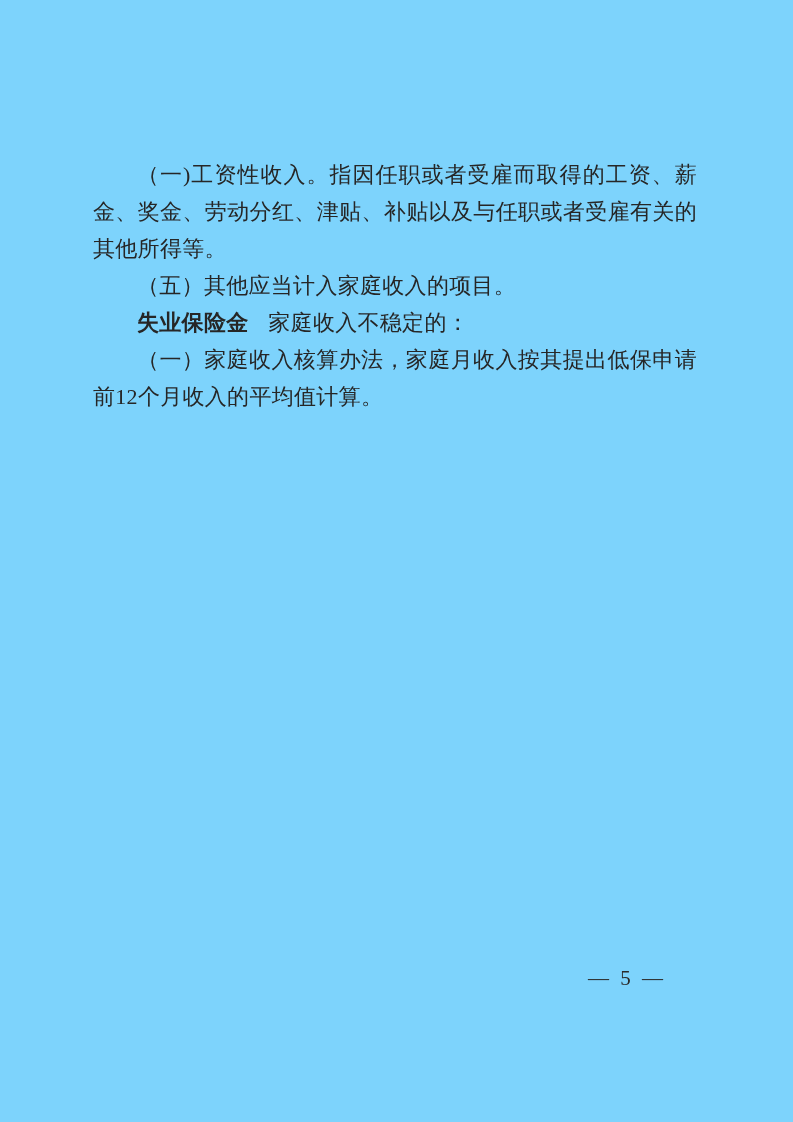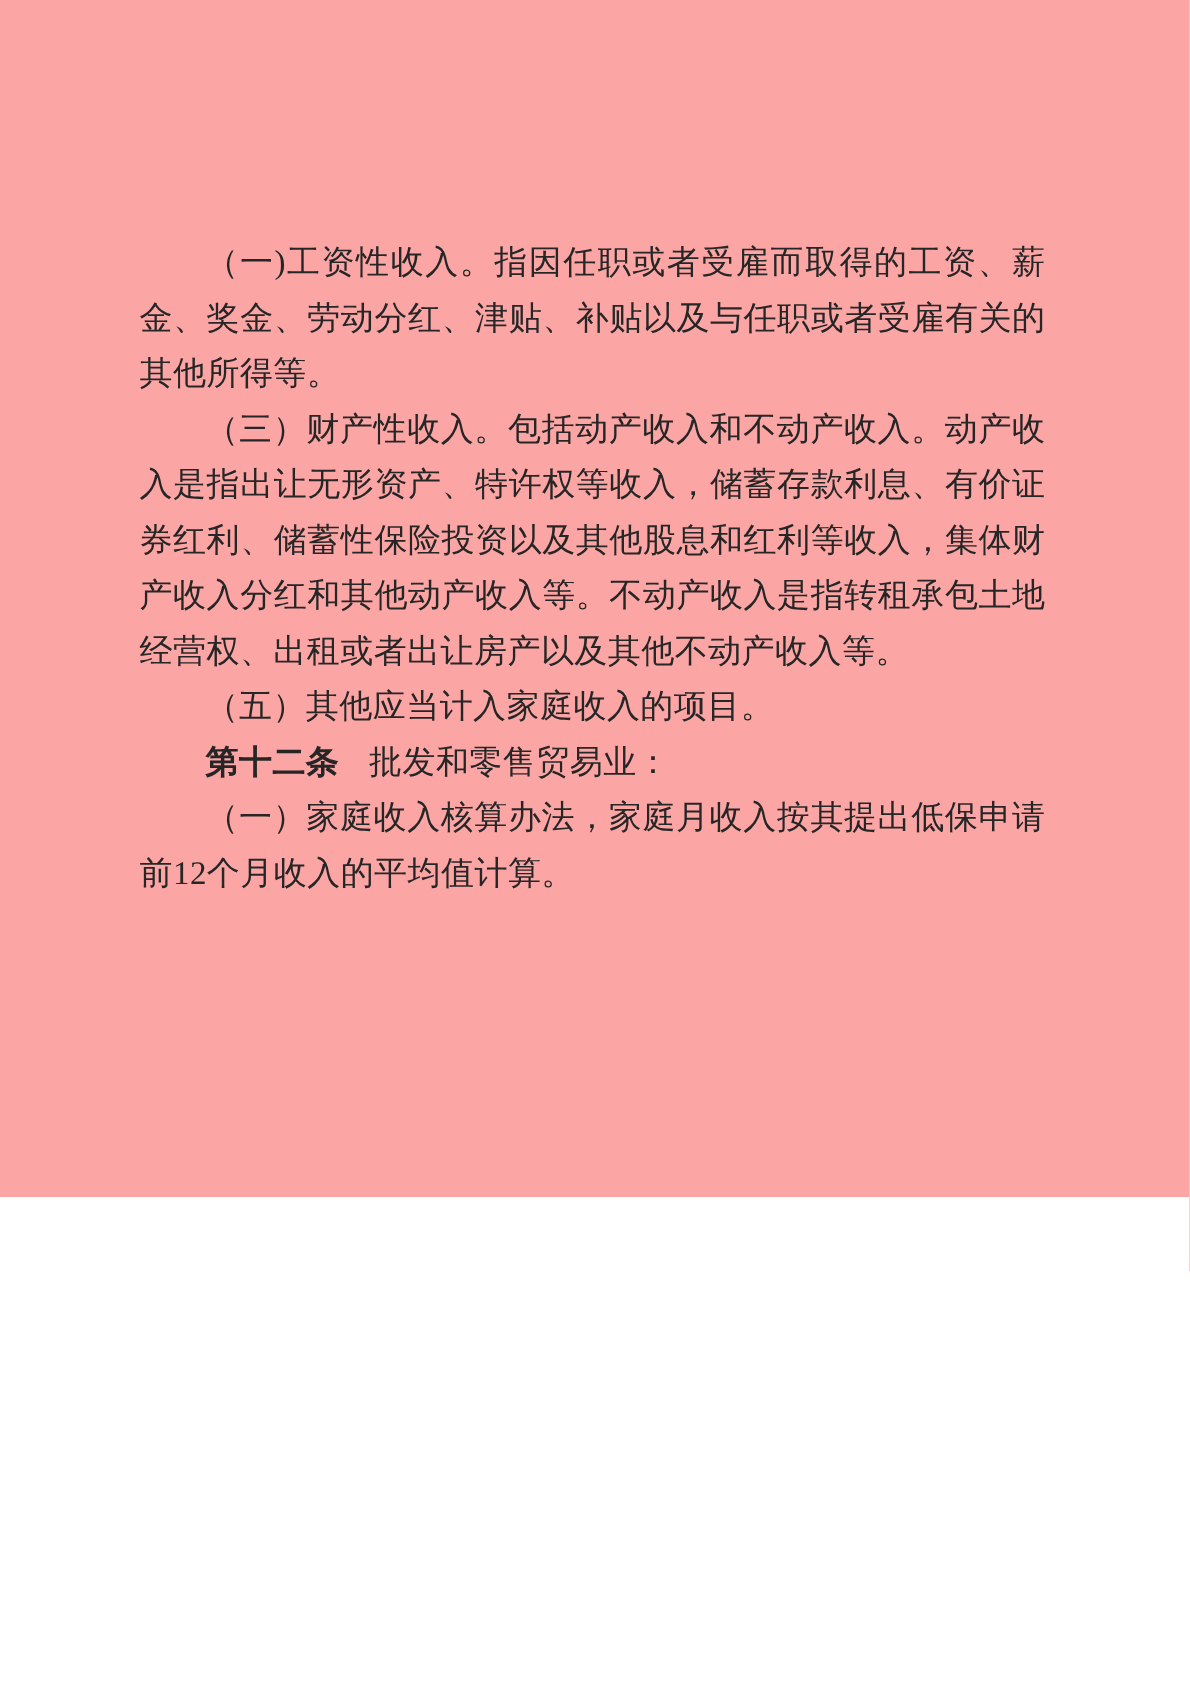--- a/index.html
+++ b/index.html
@@ -2,22 +2,22 @@
 <html><head>
 <meta charset="utf-8">
 <style>
   html, body {
     margin: 0;
     padding: 0;
   }
   .page {
     position: relative;
     width: 793px;
-    height: 798px;
-    background: #fca5a5;
+    height: 1122px;
+    background: #7dd3fc;
     overflow: hidden;
     font-family: "Liberation Serif", "DejaVu Serif", serif;
     color: #262626;
   }
   .content {
     position: absolute;
     left: 93px;
     top: 156px;
     width: 604px;
   }
@@ -45,21 +45,20 @@
     color: #2b2b2b;
     white-space: nowrap;
   }
 </style>
 </head>
 <body>
 
 <div class="page">
   <div class="content">
     <p class="para">（一)工资性收入。指因任职或者受雇而取得的工资、薪金、奖金、劳动分红、津贴、补贴以及与任职或者受雇有关的其他所得等。</p>
-    <p class="para">（三）财产性收入。包括动产收入和不动产收入。动产收入是指出让无形资产、特许权等收入，储蓄存款利息、有价证券红利、储蓄性保险投资以及其他股息和红利等收入，集体财产收入分红和其他动产收入等。不动产收入是指转租承包土地经营权、出租或者出让房产以及其他不动产收入等。</p>
     <p class="para">（五）其他应当计入家庭收入的项目。</p>
     <p class="para">
-      <span class="bold">第十二条</span><span class="article-title">批发和零售贸易业：</span>
+      <span class="bold">失业保险金</span><span class="article-title">家庭收入不稳定的：</span>
     </p>
     <p class="para">（一）家庭收入核算办法，家庭月收入按其提出低保申请前12个月收入的平均值计算。</p>
   </div>
   <div class="page-footer">— 5 —</div>
 </div>
 
 </body></html>

